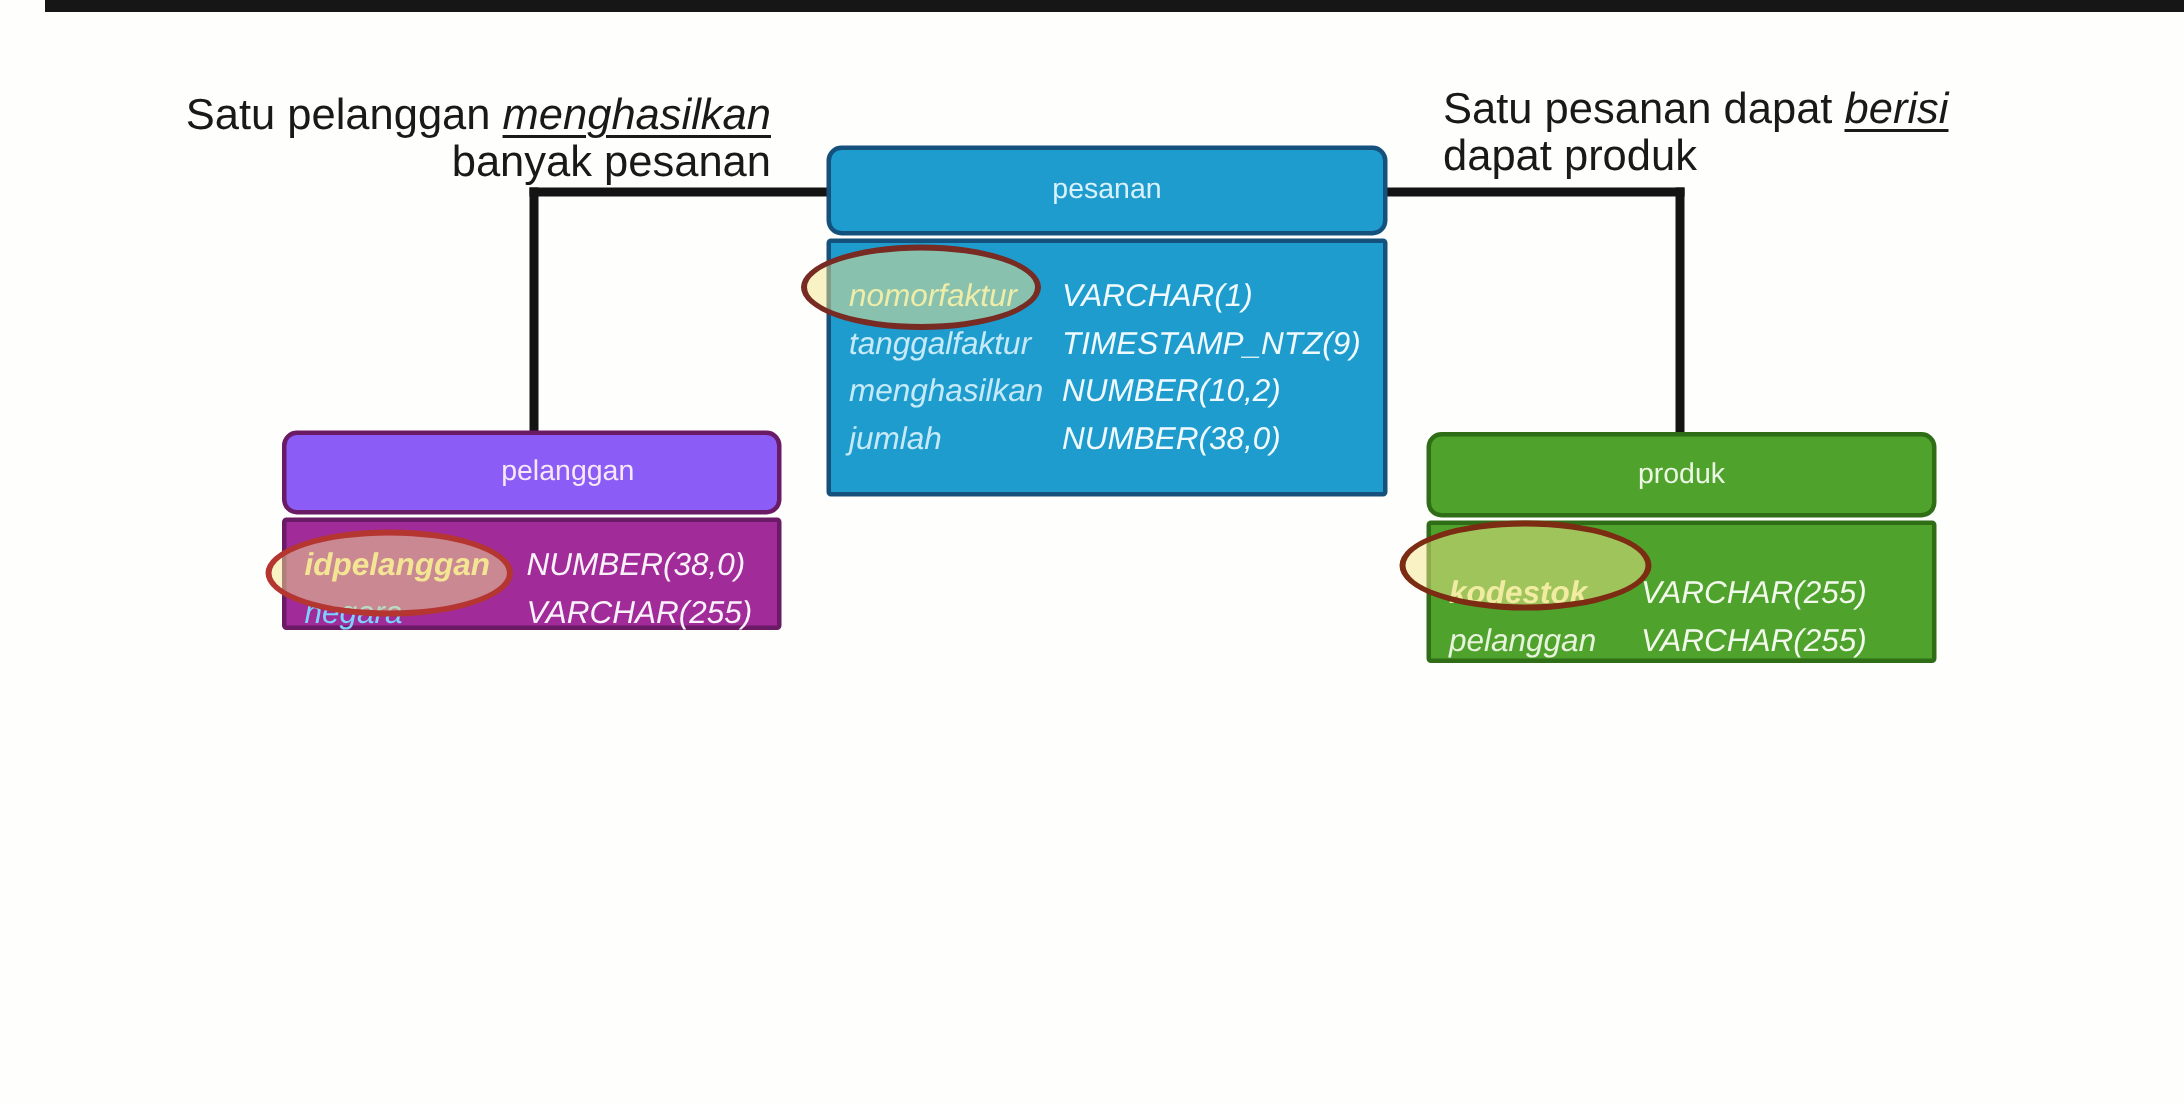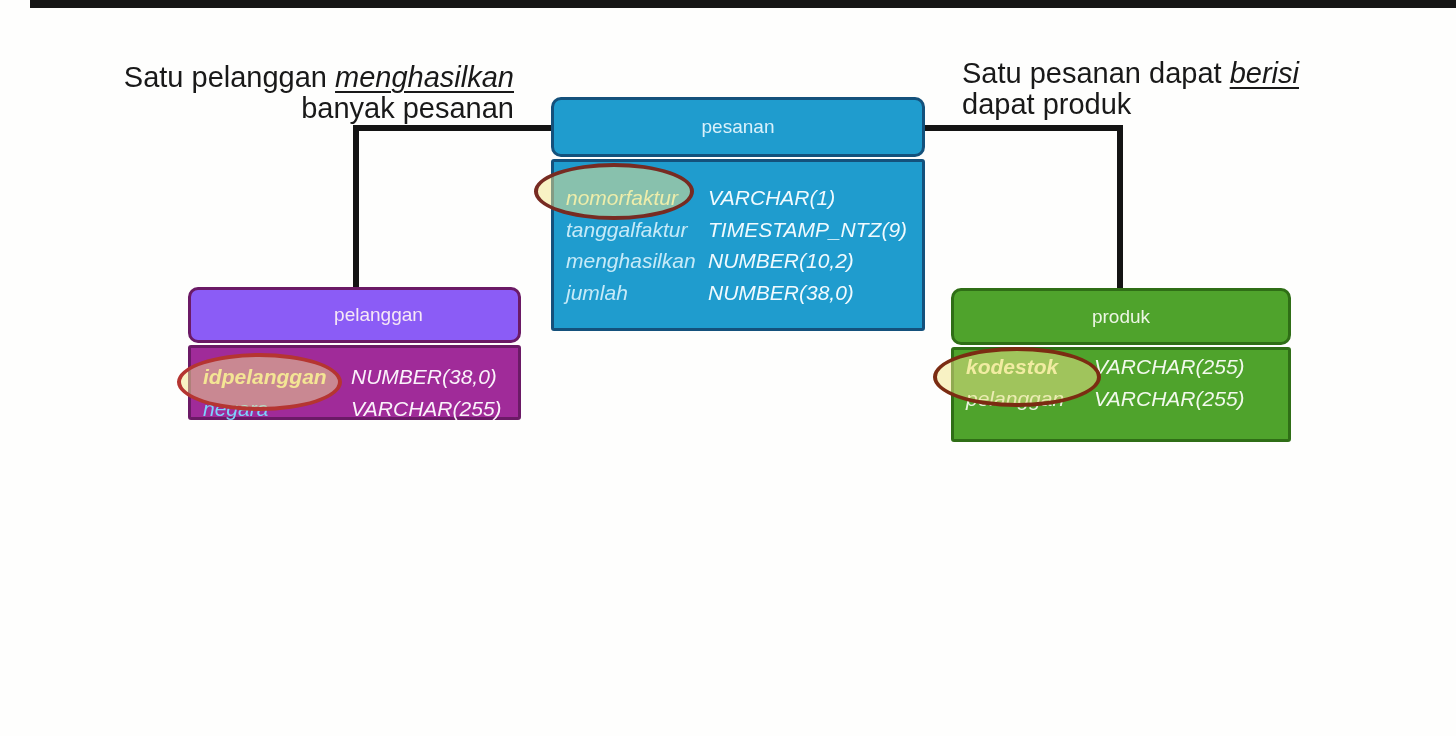--- a/index.html
+++ b/index.html
@@ -61,21 +61,21 @@
   .table-pesanan .fname.hl { color: #eaf4c8; }
   .table-pelanggan { left: 188px; top: 287px; width: 333px; }
   .table-pelanggan .thead { height: 56px; border: 3px solid #6b1a66; background: #8b5cf6; color: #f6e8f6; padding-left: 48px; }
   .table-pelanggan .tbody { height: 75px; border: 3px solid #6b1a66; background: #a02b99; padding: 13px 12px; }
   .table-pelanggan .row { grid-template-columns: 148px 1fr; }
   .table-pelanggan .fname { color: #7dd3fc; }
   .table-pelanggan .ftype { color: #faf2fa; }
   .table-pelanggan .fname.hl { color: #f6e59c; font-weight: 700; }
   .table-produk { left: 951px; top: 288px; width: 340px; }
   .table-produk .thead { height: 57px; border: 3px solid #2f6e16; background: #4fa32c; color: #ecf6e4; }
-  .table-produk .tbody { height: 95px; border: 3px solid #2f6e16; background: #4fa32c; padding: 1px 12px; }
+  .table-produk .tbody { height: 95px; border: 3px solid #2f6e16; background: #4fa32c; padding: 30px 12px; }
   .table-produk .row { grid-template-columns: 128px 1fr; }
   .table-produk .fname { color: #e7f3dc; }
   .table-produk .ftype { color: #f2f9ec; }
   .table-produk .fname.hl { color: #f1f3b8; font-weight: 700; }
   
   .hl-ellipse {
     position: absolute;
     border-radius: 50%;
     background: rgba(242, 230, 140, 0.5);
     z-index: 2;

